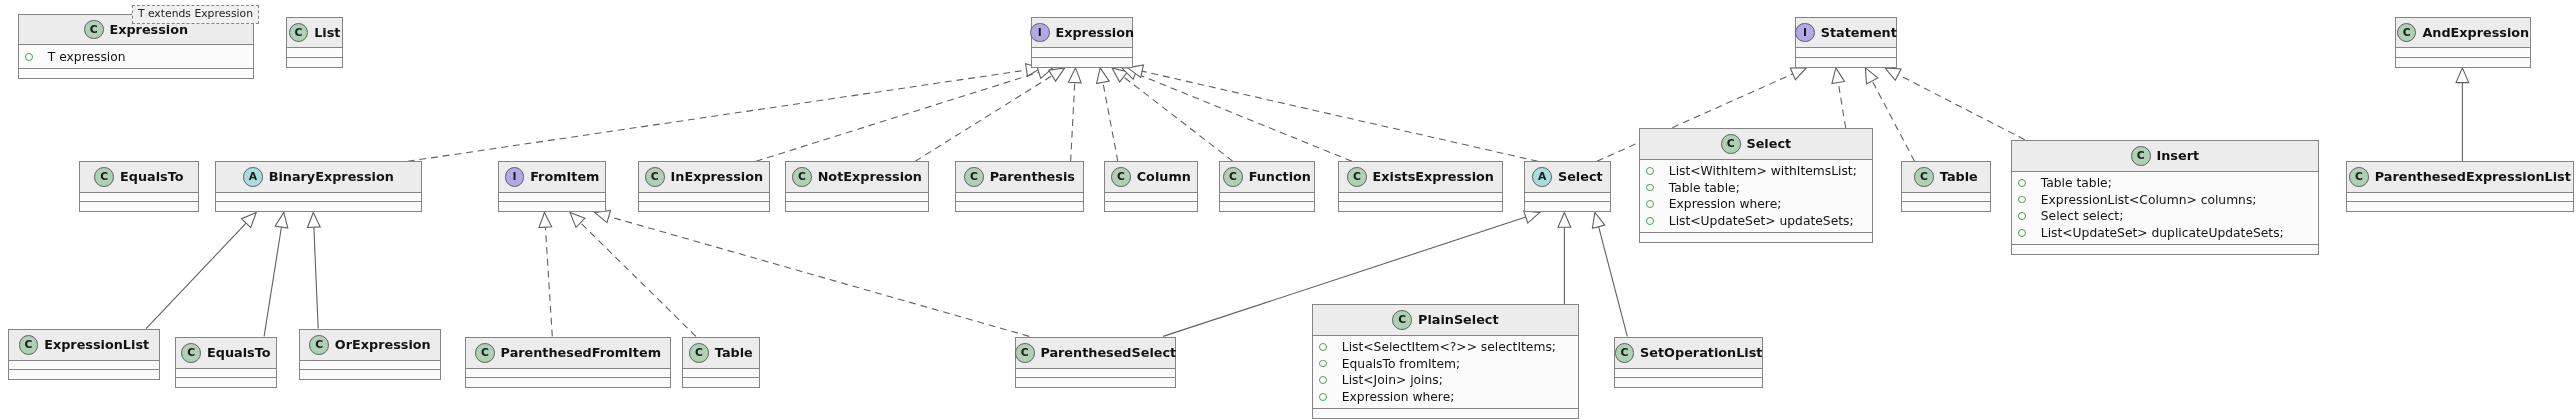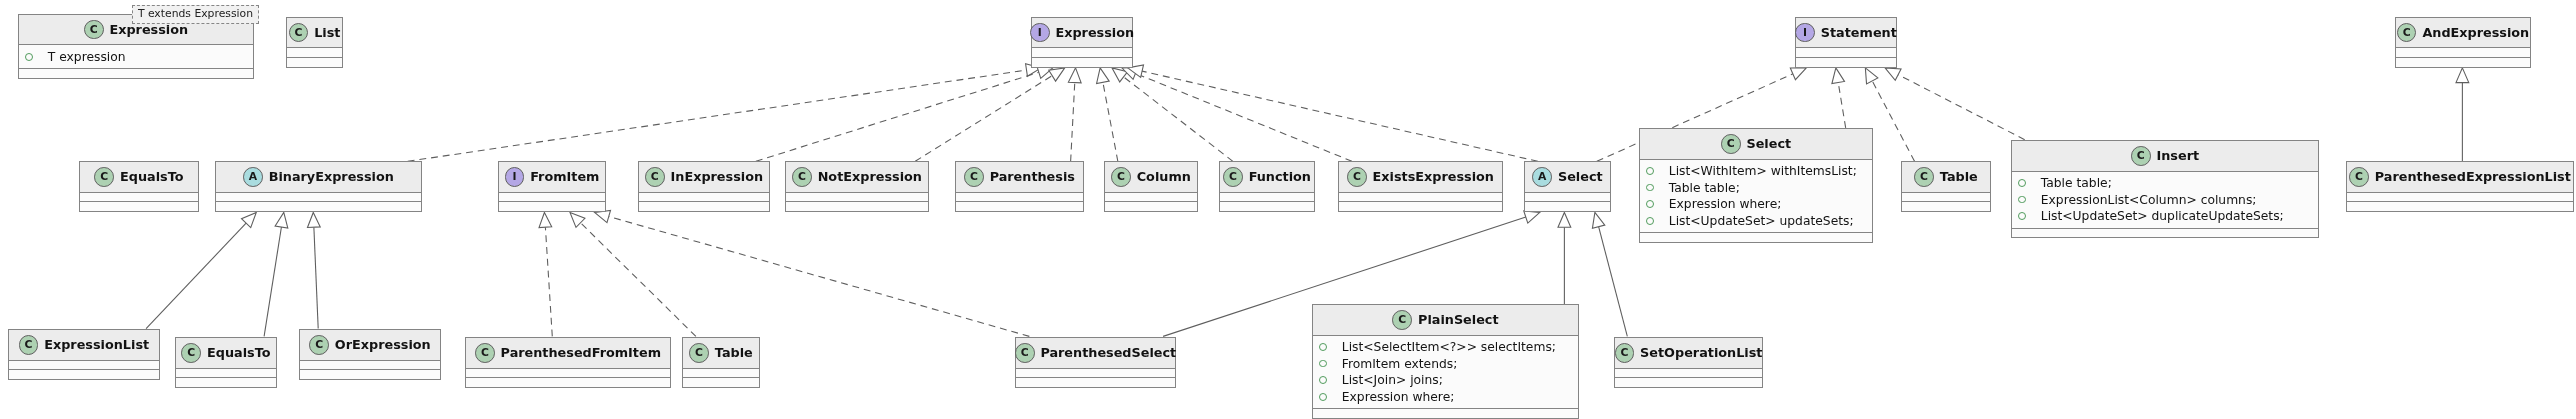--- a/index.html
+++ b/index.html
@@ -330,20 +330,24 @@
       <div class="field">
           <span class="fbullet"></span>
           <span>Table table;</span>
         </div>
       <div class="field">
           <span class="fbullet"></span>
           <span>ExpressionList&lt;Column&gt; columns;</span>
         </div>
       <div class="field">
           <span class="fbullet"></span>
+          <span>Select select;</span>
+        </div>
+      <div class="field">
+          <span class="fbullet"></span>
           <span>List&lt;UpdateSet&gt; duplicateUpdateSets;</span>
         </div>
     </div>
     <div class="methods"></div>
   </div>
 
   <div class="uml-class" style="left:2346px;top:161px;width:228px">
     <div class="title">
       <span class="spot spot-c">C</span>
       <span class="cname">ParenthesedExpressionList</span>
@@ -411,21 +415,21 @@
       <span class="spot spot-c">C</span>
       <span class="cname">PlainSelect</span>
     </div>
     <div class="fields filled">
       <div class="field">
           <span class="fbullet"></span>
           <span>List&lt;SelectItem&lt;?&gt;&gt; selectItems;</span>
         </div>
       <div class="field">
           <span class="fbullet"></span>
-          <span>FromItem extends;</span>
+          <span>EqualsTo fromItem;</span>
         </div>
       <div class="field">
           <span class="fbullet"></span>
           <span>List&lt;Join&gt; joins;</span>
         </div>
       <div class="field">
           <span class="fbullet"></span>
           <span>Expression where;</span>
         </div>
     </div>

